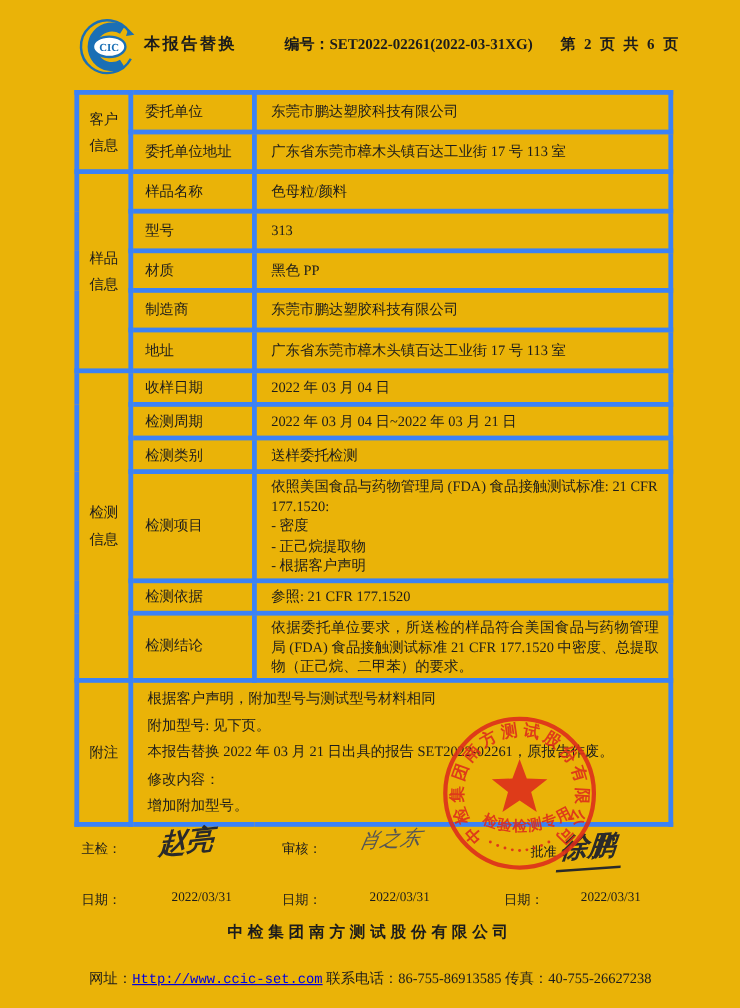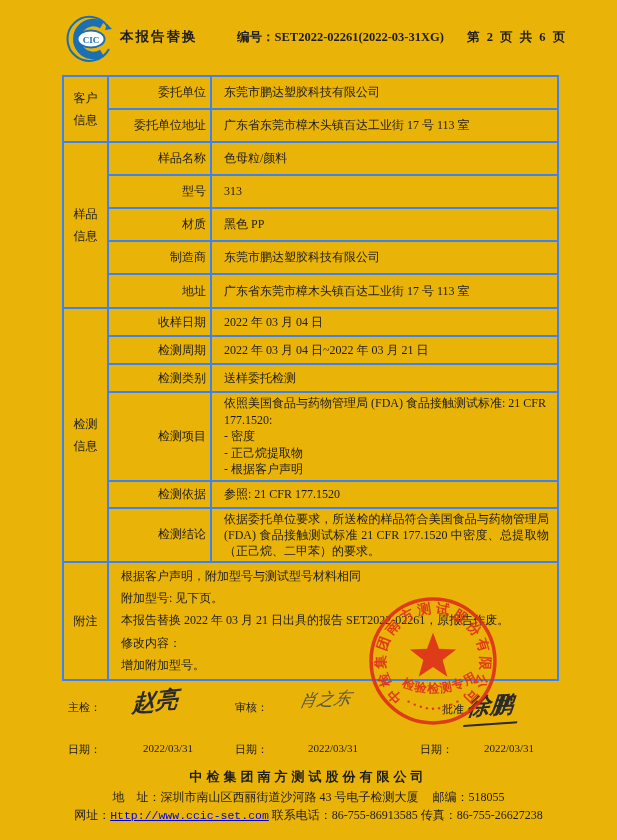--- a/index.html
+++ b/index.html
@@ -12,26 +12,26 @@
   .logo{position:absolute;left:63px;top:14px;width:54px;height:50px;}
   .report-title{position:absolute;left:120px;top:28px;font-weight:bold;font-size:13.5px;letter-spacing:2px;}
   .report-no{position:absolute;left:237px;top:29px;font-weight:bold;font-size:12.5px;}
   .page-info{position:absolute;left:467px;top:29px;font-weight:bold;font-size:12.5px;letter-spacing:2px;}
   
   .report-table{
     position:absolute;left:62px;top:75px;width:495px;
     border-collapse:collapse;table-layout:fixed;border:2px solid #6e6e6e;
   }
   .report-table td{
-    border:2px solid #3b82f6;font-size:12px;vertical-align:middle;
+    border:4px solid #3b82f6;font-size:12px;vertical-align:middle;
     overflow:hidden;
   }
   .report-table tr.sect td{border-top:2px solid #6e6e6e;font-family:Liberation Serif, serif;}
   td.group{text-align:center;white-space:pre-line;line-height:22px;padding:0 2px;}
-  td.label{padding:0 4px 0 10px;text-align:right;}
+  td.label{padding:0 4px 0 10px;}
   td.value{padding:2px 8px 2px 12px;}
   .mline div{line-height:16.5px;}
   .just{line-height:16px;text-align:justify;border-radius:19px;}
   .notes div{line-height:22.4px;}
   
   .abs{position:absolute;font-size:11px;}
   .sig{
     position:absolute;font-size:23px;color:#2a2a2a;
     font-style:italic;font-weight:600;
     transform:rotate(-6deg) skewX(-8deg);
@@ -192,24 +192,19 @@
         <circle cx="60" cy="112.5" r="1.2"></circle>
       <circle cx="66" cy="113" r="1.2"></circle>
         <circle cx="72" cy="112.5" r="1.2"></circle>
       <circle cx="78" cy="111" r="1.2"></circle>
         <circle cx="84" cy="109" r="1.2"></circle>
       <circle cx="90" cy="106" r="1.2"></circle>
     </g>
   </svg>
 
   <div class="footer-company">中检集团南方测试股份有限公司</div>
-  <div class="footer-line f2">
-    <span>地　址：</span><span>深圳市南山区西丽街道沙河路 43 号电子检测大厦</span>
-    <span class="lsp">&nbsp;&nbsp;</span>
-    <span>邮编：</span><span>518055</span>
-  </div>
   <div class="footer-line f3">
     <span>网址：</span><a class="url-link">Http://www.ccic-set.com</a>
     <span>联系电话：</span><span>86-755-86913585</span>
-    <span>传真：</span><span>86-755-26627238</span>
+    <span>传真：</span><span>40-755-26627238</span>
   </div>
 
 </div>
 
 </body></html>

